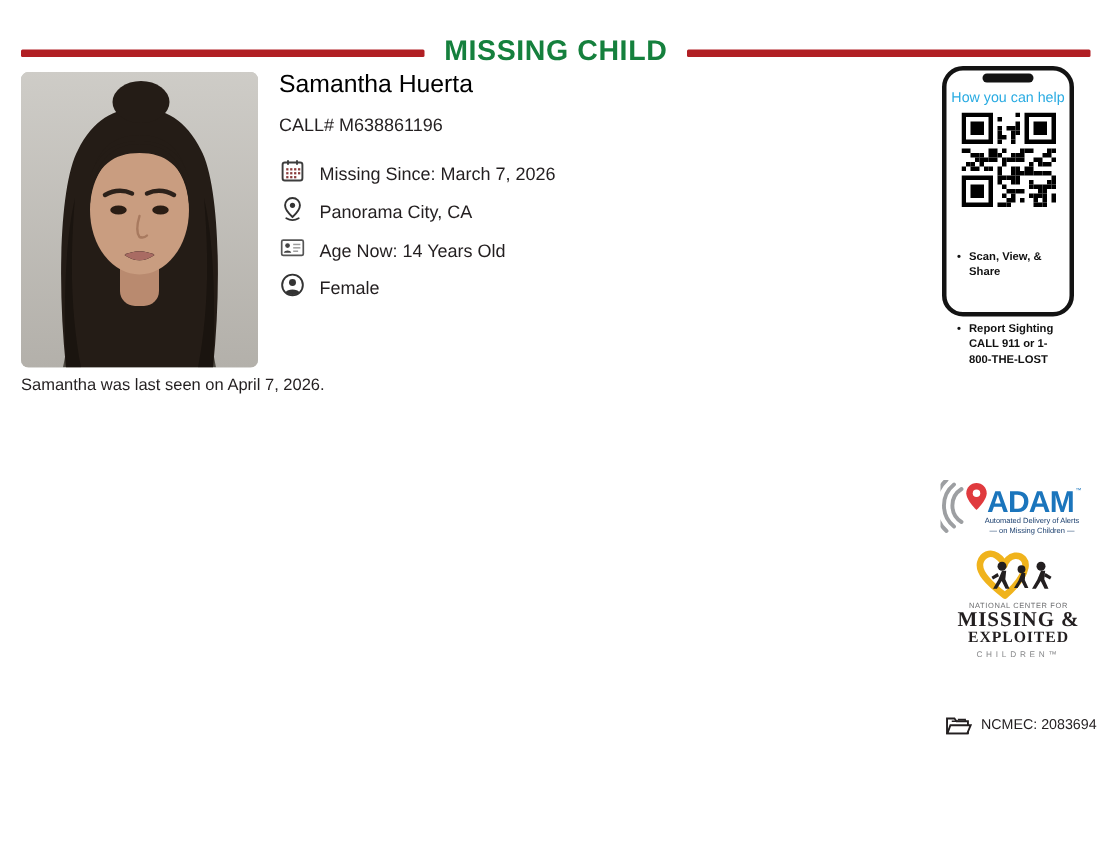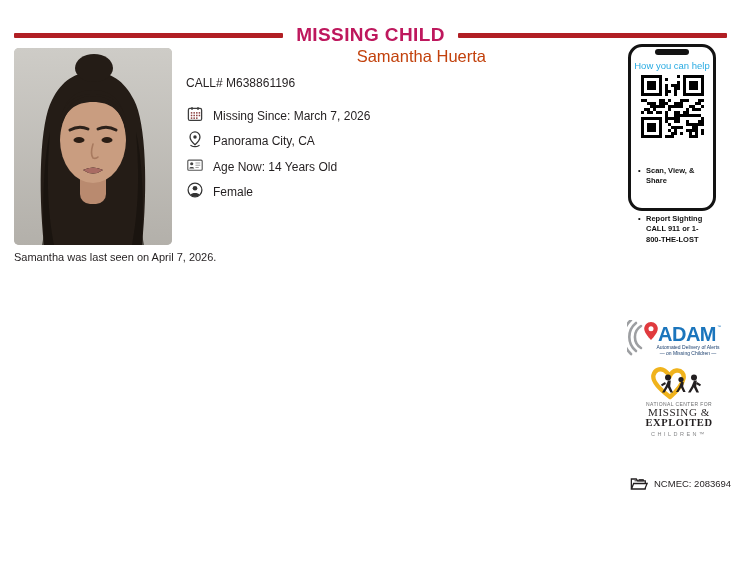--- a/index.html
+++ b/index.html
@@ -3,30 +3,30 @@
 <meta charset="utf-8">
 <style>
   * { margin:0; padding:0; box-sizing:border-box; }
   html,body { background:#ffffff; }
   body { font-family:"Liberation Sans", sans-serif; color:#231f20; }
   .page { position:relative; width:741px; height:573px; background:#fff; overflow:hidden; }
 
   
   .header { position:absolute; left:14px; right:14px; top:24px; display:flex; align-items:center; gap:13px; }
   .header .bar { flex:1; height:5px; background:#b11f24; border-radius:1px; }
-  .header .title { font-size:19px; font-weight:700; color:#be185d; letter-spacing:.4px; white-space:nowrap; }
+  .header .title { font-size:19px; font-weight:700; color:#15803d; letter-spacing:.4px; white-space:nowrap; }
 
   
   .photo { position:absolute; left:14px; top:48px; width:158px; height:197px; border-radius:5px; overflow:hidden; background:#c4c2bd; }
   .photo svg { display:block; width:100%; height:100%; }
   .caption { position:absolute; left:14px; top:251px; font-size:11px; color:#231f20; }
 
   
   .info { position:absolute; left:186px; top:47px; width:300px; }
-  .child-name { font-size:16.5px; color:#c2410c;text-align:right; }
+  .child-name { font-size:16.5px; color:#000000; }
   .ncic { margin-top:10px; font-size:12px; color:#231f20; }
   .row { display:flex; align-items:flex-end; gap:9px; height:25.5px; margin-top:0; }
   .rows { margin-top:7px; }
   .row .ic { width:18px; height:18px; flex:0 0 18px; display:inline-flex; align-items:center; justify-content:center; }
   .row .ic svg { width:18px; height:18px; }
   .row .dtext { font-size:12px; color:#231f20; }
 
   
   .phone { position:absolute; left:628px; top:44px; width:88px; height:167px; border:3px solid #131313; border-radius:14px; background:#fff; }
   .notch { position:absolute; top:2px; left:50%; transform:translateX(-50%); width:34px; height:6px; background:#131313; border-radius:3px; }
@@ -40,21 +40,21 @@
   .agency { position:absolute; left:633px; top:219px; font-size:10.5px; color:#77787b; line-height:1.42; }
 
   
   .adam { position:absolute; left:627px; top:320px; width:96px; }
   .adam svg { display:block; width:96px; height:40px; }
 
   
   .ncmec { position:absolute; left:637px; top:366px; width:84px; text-align:center; }
   .ncmec svg { display:block; width:62px; height:34px; margin:0 auto; }
   .ncmec-l1 { font-size:5px; letter-spacing:.4px; color:#6d6e70; margin-top:1px; }
-  .ncmec-l2 { font-family:"Liberation Serif", serif; font-size:11px; font-weight:400; letter-spacing:.6px; color:#231f20; line-height:1.0; }
+  .ncmec-l2 { font-family:"Liberation Serif", serif; font-size:14px; font-weight:700; letter-spacing:.6px; color:#231f20; line-height:1.0; }
   .ncmec-l3 { font-family:"Liberation Serif", serif; font-size:10.5px; font-weight:700; letter-spacing:.6px; color:#231f20; line-height:1.0; }
   .ncmec-l4 { font-size:5.5px; letter-spacing:2.5px; color:#87888a; margin-top:2px; }
 
   
   .case { position:absolute; left:630px; top:444px; display:flex; align-items:center; gap:6px;margin-top:32px; }
   .case .ic svg { width:18px; height:15px; display:block; }
   .case .clabel { font-size:9.5px; color:#231f20; }
 
   
   .footer { position:absolute; left:14px; top:533px; font-size:11px; color:#231f20; }

